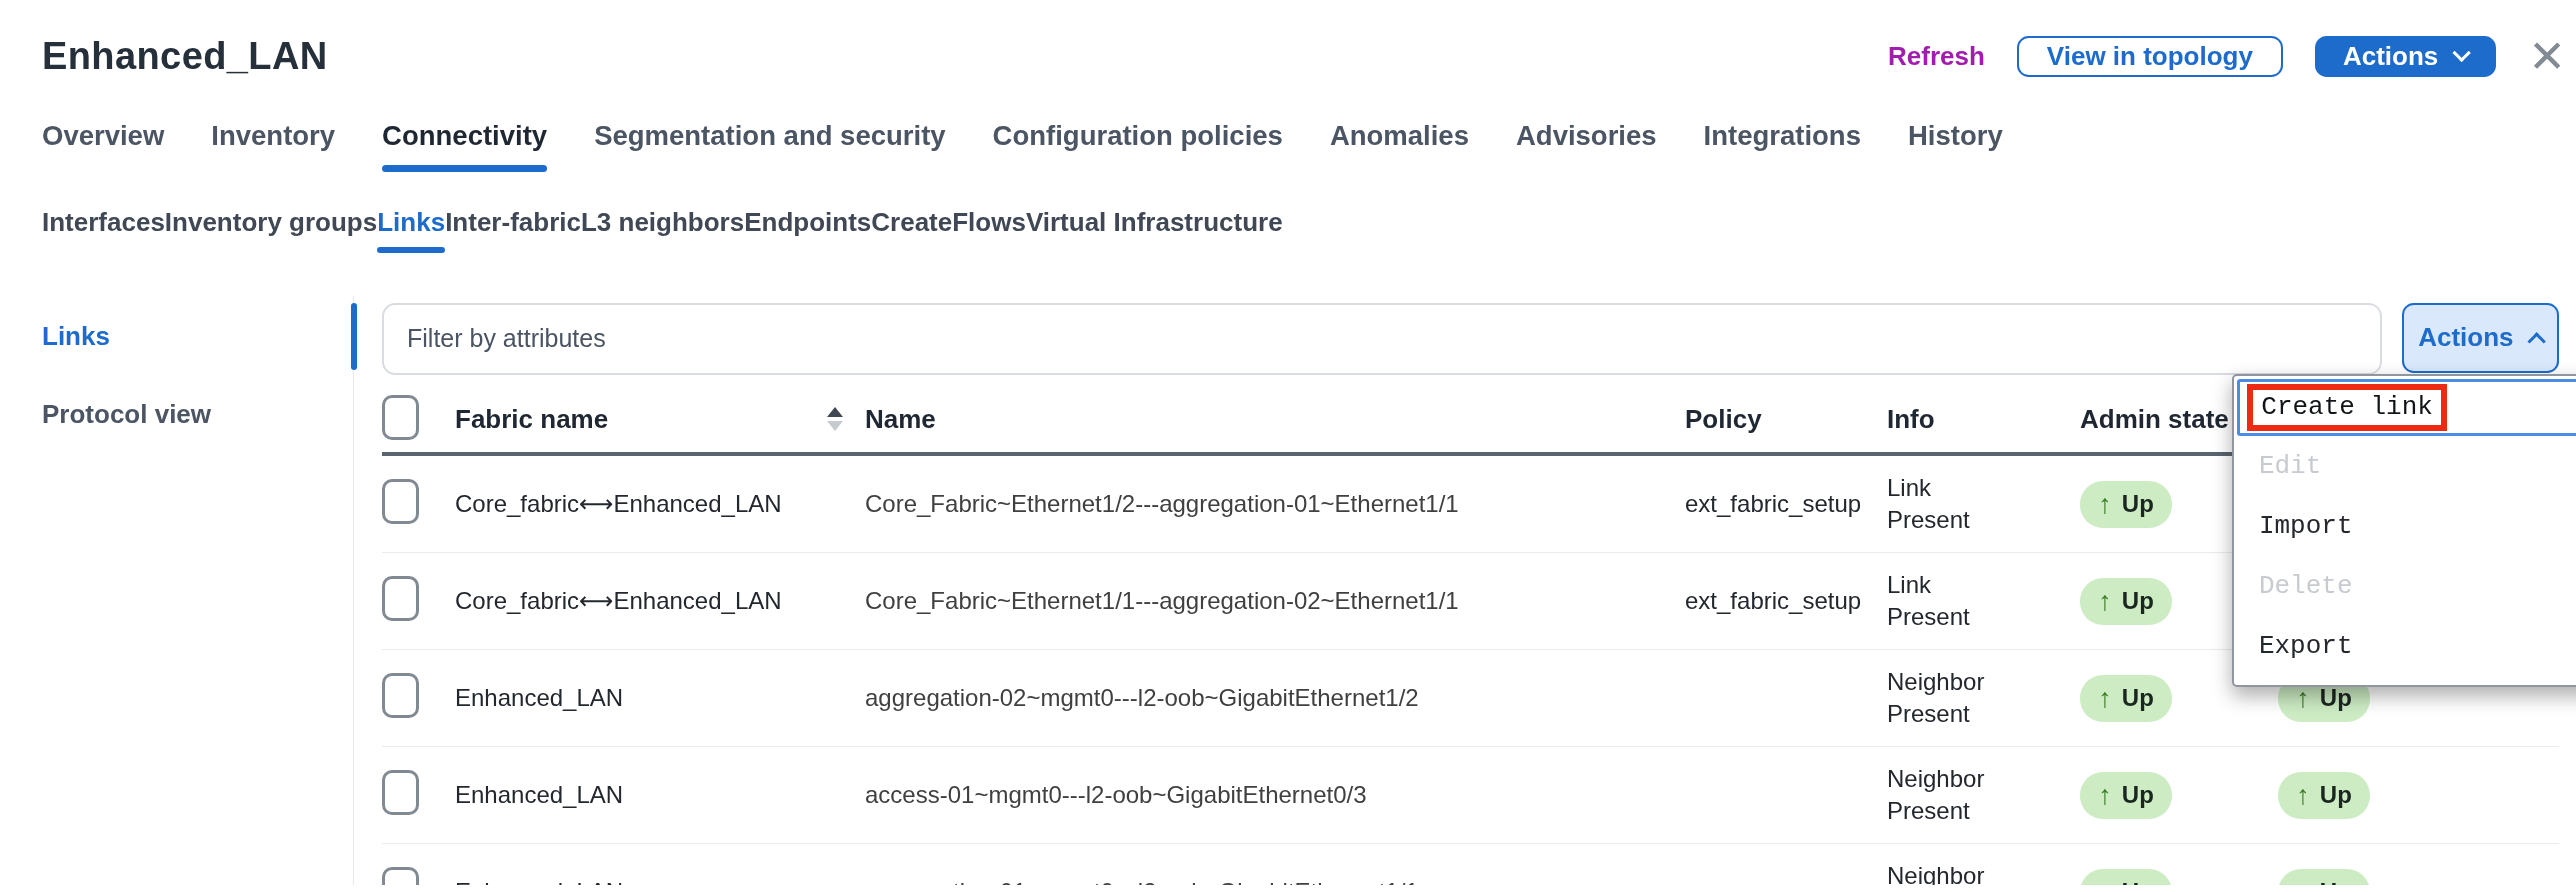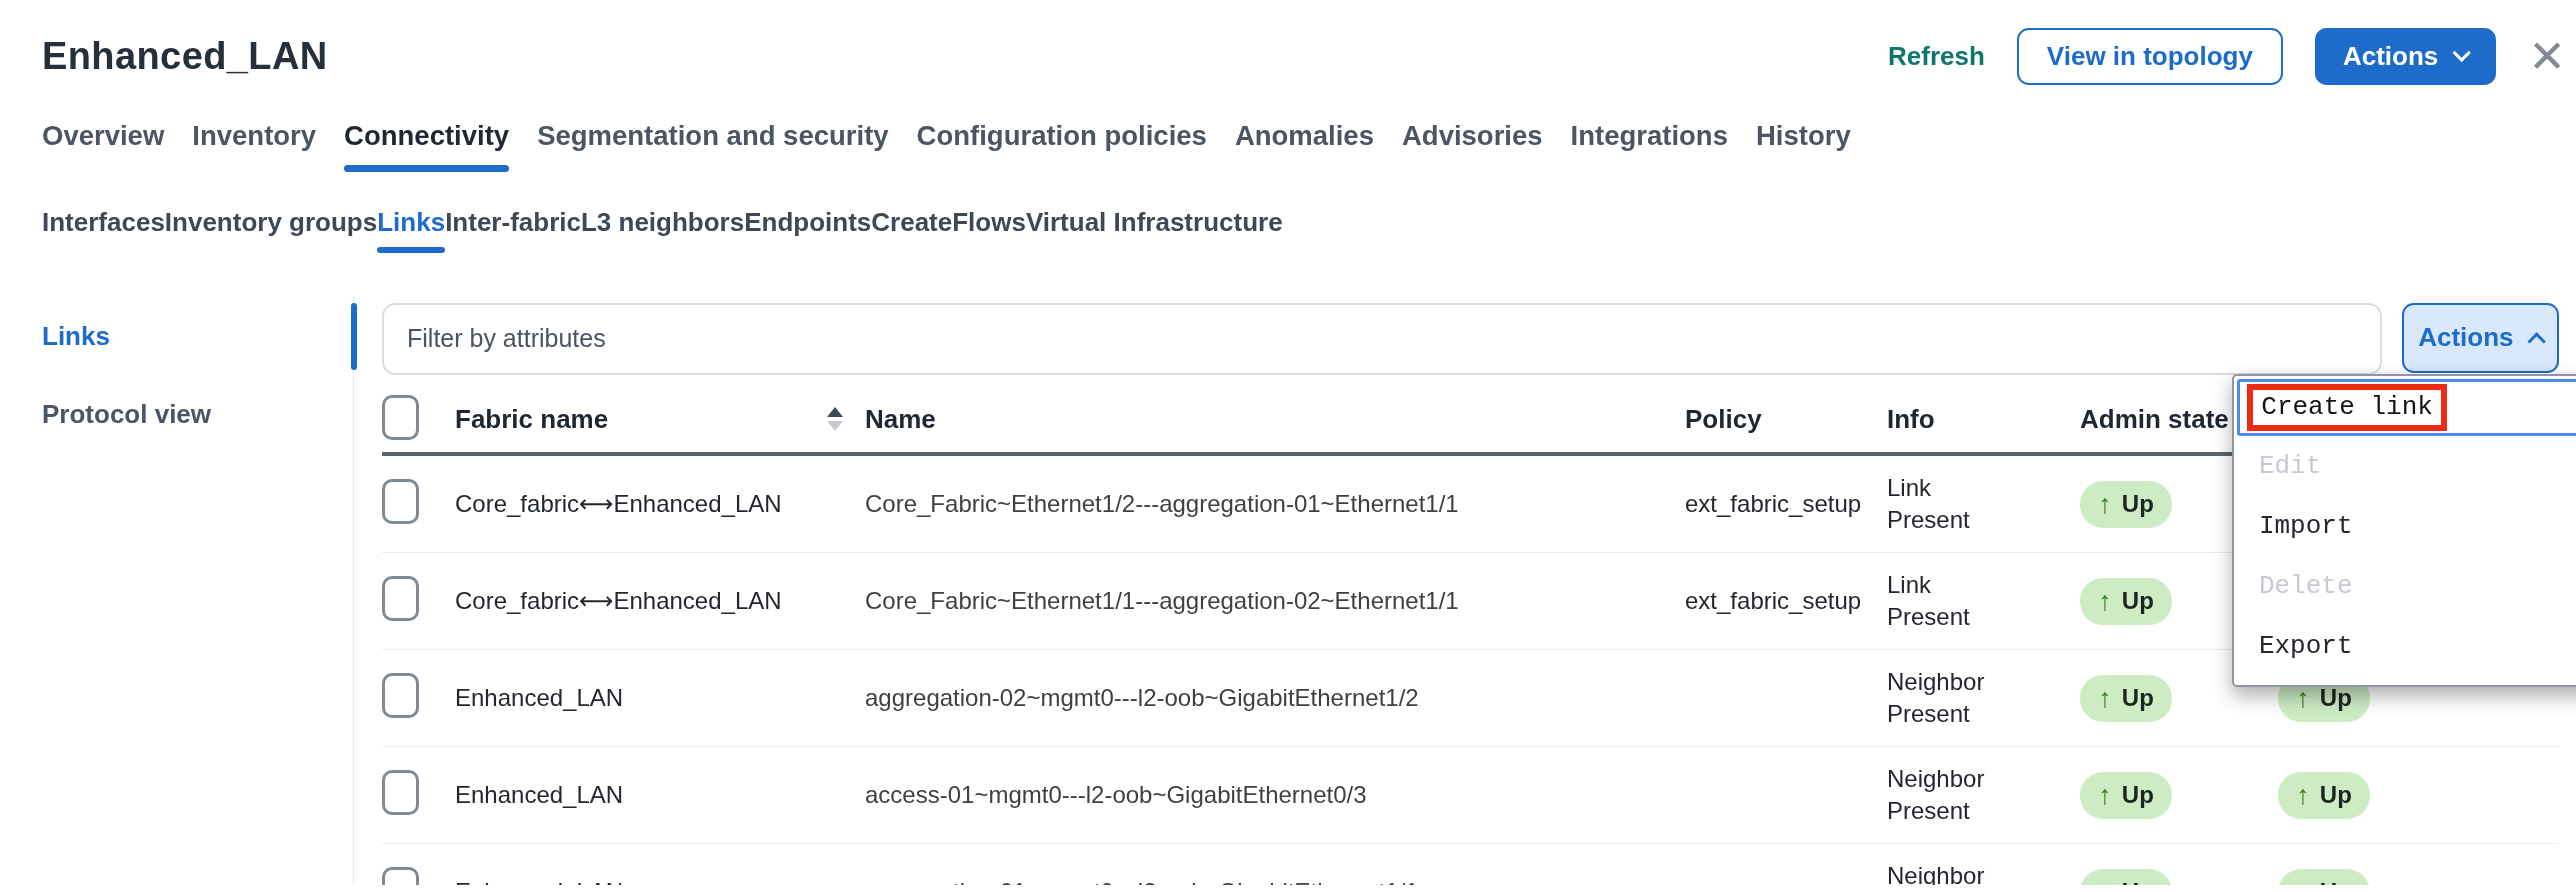--- a/index.html
+++ b/index.html
@@ -4,34 +4,34 @@
 <style>
   * { margin:0; padding:0; box-sizing:border-box; }
   html,body { width:2576px; height:893px; overflow:hidden; background:#fff;
     font-family:"Liberation Sans","DejaVu Sans",sans-serif; color:#23272e; }
 
   
   .topbar { display:flex; justify-content:space-between; align-items:center;
     padding:21.6px 25px 0 42px; height:92px; }
   .page-title { font-size:38px; font-weight:700; color:#26303b; letter-spacing:0.4px; }
   .topbar-right { display:flex; align-items:center; gap:32px; }
-  .refresh-link { color:#0f766e; font-weight:700; font-size:26px; cursor:pointer; }
-  .btn { font-size:26px; font-weight:700; border-radius:11.7px; height:57px;
+  .refresh-link { color:#a21caf; font-weight:700; font-size:26px; cursor:pointer; }
+  .btn { font-size:26px; font-weight:700; border-radius:11.7px; height:41px;
     display:inline-flex; align-items:center; justify-content:center; gap:16.7px;
     padding:0 28px; cursor:pointer; white-space:nowrap; }
   .btn.outline { border:2.5px solid #1d6bca; color:#1d6bca; background:#fff; }
   .btn.solid { background:#1d6bca; color:#fff; border:none; }
   .chev { width:13.3px; height:13.3px; border-right:3.7px solid currentColor;
     border-bottom:3.7px solid currentColor; display:inline-block; }
   .chev.down { transform:rotate(45deg) translate(-2.5px,-2.5px); }
   .chev.up   { transform:rotate(-135deg) translate(-2.5px,-2.5px); }
   .close-x { font-size:45px; color:#828a94; line-height:1; cursor:pointer; margin-right:-15px; }
 
   
-  .tabs { display:flex; gap:28px; padding:0 42px; margin-top:28px; }
+  .tabs { display:flex; gap:47px; padding:0 42px; margin-top:28px; }
   .tab { font-size:27.5px; font-weight:700; color:#4b5563; padding-bottom:20px;
     position:relative; cursor:pointer; white-space:nowrap; }
   .tab.active { color:#1f2733; }
   .tab.active::after { content:''; position:absolute; left:0; right:0; bottom:0;
     height:6.7px; border-radius:4.2px; background:#1d6bca; }
 
   
   .subtabs { display:flex; padding:0 42px; margin-top:35px; }
   .subtab { font-size:26px; font-weight:700; color:#3f4854; padding-bottom:15px;
     position:relative; cursor:pointer; white-space:nowrap; }

